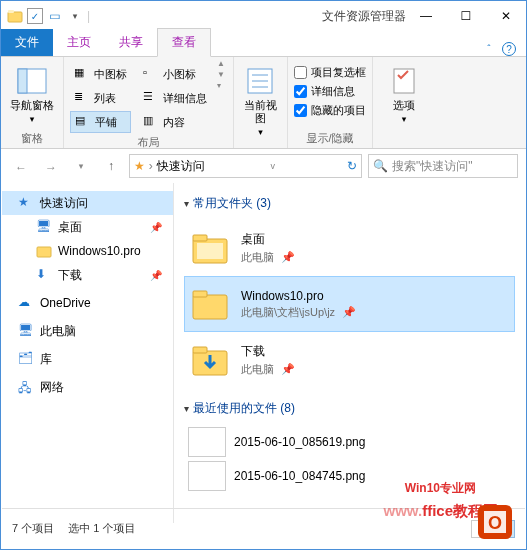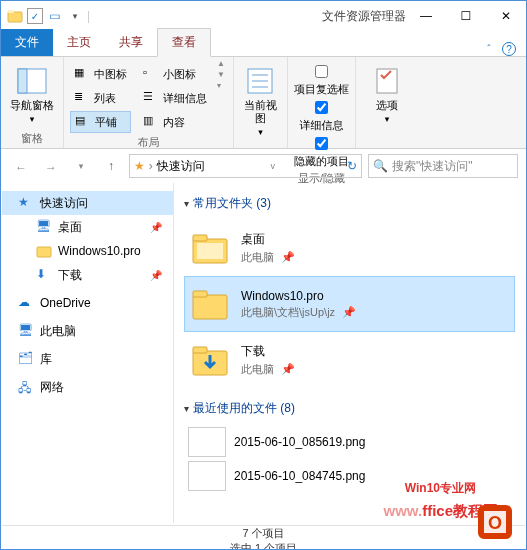--- a/index.html
+++ b/index.html
@@ -8,39 +8,39 @@
 
 .titlebar { height:30px; display:flex; align-items:center; background:#fff; }
 .qat { display:flex; align-items:center; gap:4px; padding:0 6px; }
 .qat-icon { width:16px; height:16px; display:flex; align-items:center; justify-content:center; }
 .title-text { flex:1; text-align:right; padding-left:12px; color:#404040; }
 .winctrl { display:flex; }
 .winbtn { width:40px; height:30px; display:flex; align-items:center; justify-content:center; color:#000; }
 
 
 .tabs { height:26px; display:flex; align-items:flex-end; background:#fff; border-bottom:1px solid #d0d0d0; }
-.tab { padding:5px 14px; cursor:pointer; color:#7f1d1d; }
+.tab { padding:5px 14px; cursor:pointer; color:#a21caf; }
 .tab.file { background:#1979ca; color:#fff; }
 .tab.active { border:1px solid #d0d0d0; border-bottom:1px solid #f5f5f5; background:#f5f5f5; position:relative; top:1px; }
 .helpbtn { margin-left:auto; padding:0 10px; color:#1979ca; }
 
 
 .ribbon { height:92px; background:#f5f5f5; border-bottom:1px solid #d0d0d0; display:flex; }
 .rgroup { border-right:1px solid #e0e0e0; display:flex; flex-direction:column; padding:2px 6px 0; }
 .rgroup-body { flex:1; display:flex; align-items:flex-start; gap:4px; }
 .rgroup-label { text-align:center; font-size:11px; color:#666; padding:2px 0; }
 .bigbtn { width:50px; display:flex; flex-direction:column; align-items:center; gap:2px; padding-top:6px; cursor:pointer; }
 .bigbtn-icon { width:32px; height:32px; }
 .bigbtn-text { font-size:11px; line-height:13px; text-align:center; }
 .layout-grid { display:grid; grid-template-columns:auto auto; grid-template-rows:repeat(3,22px); gap:2px 8px; padding-top:4px; }
 .layout-btn { display:flex; align-items:center; gap:4px; font-size:11px; padding:0 4px; cursor:pointer; }
 .layout-btn.sel { border:1px solid #a5c8ec; background:#cde6f7; }
 .micon { width:16px; height:16px; display:inline-block; }
 .chkcol { display:flex; flex-direction:column; gap:4px; padding-top:6px; font-size:11px; }
-.chkrow { display:flex; align-items:center; gap:4px; cursor:pointer;flex-direction:column; }
+.chkrow { display:flex; align-items:center; gap:4px; cursor:pointer; }
 .chkrow input { width:13px; height:13px; }
 
 
 .addrbar { height:34px; display:flex; align-items:center; gap:6px; padding:4px 8px; }
 .navbtn { width:24px; height:24px; border-radius:2px; display:flex; align-items:center; justify-content:center; color:#888; cursor:pointer; }
 .navbtn.enabled { color:#555; }
 .breadcrumb { flex:1; height:24px; border:1px solid #ccc; display:flex; align-items:center; padding:0 4px; gap:4px; }
 .bc-star { color:#f0a030; }
 .bc-sep { color:#888; }
 .bc-refresh { margin-left:auto; color:#1979ca; }
@@ -64,21 +64,21 @@
 .folder-row.sel { background:#cde8ff; border:1px solid #99cfff; }
 .ficon { width:42px; height:42px; display:flex; align-items:center; justify-content:center; }
 .finfo { display:flex; flex-direction:column; gap:2px; }
 .fname { color:#000; }
 .fpath { color:#6d6d6d; font-size:11px; }
 .rpin { color:#7a7a7a; font-size:11px; margin-left:4px; }
 .file-row { display:flex; align-items:center; gap:8px; padding:2px 4px; }
 .thumb { width:38px; height:30px; border:1px solid #ccc; background:#fff; }
 
 
-.status { position:absolute; left:1px; right:1px; bottom:1px; height:23px; border-top:1px solid #e0e0e0; display:flex; align-items:center; padding:0 10px; font-size:11px; color:#333;flex-direction:column; }
+.status { position:absolute; left:1px; right:1px; bottom:1px; height:40px; border-top:1px solid #e0e0e0; display:flex; align-items:center; padding:0 10px; gap:14px; font-size:11px; color:#333; }
 .viewtoggle { margin-left:auto; display:flex; }
 .vtbtn { width:22px; height:18px; border:1px solid #ccc; display:flex; align-items:center; justify-content:center; }
 .vtbtn.active { background:#cde6f7; border-color:#8cb8e0; }
 
 
 .wm1 { position:absolute; right:50px; bottom:52px; color:#e03030; font-size:12px; font-weight:bold; pointer-events:none; }
 .wm2 { position:absolute; right:28px; bottom:28px; color:#e03030; font-size:15px; font-weight:bold; pointer-events:none; }
 .wmlogo { position:absolute; right:8px; bottom:4px; width:46px; height:46px; pointer-events:none; }
 
 

